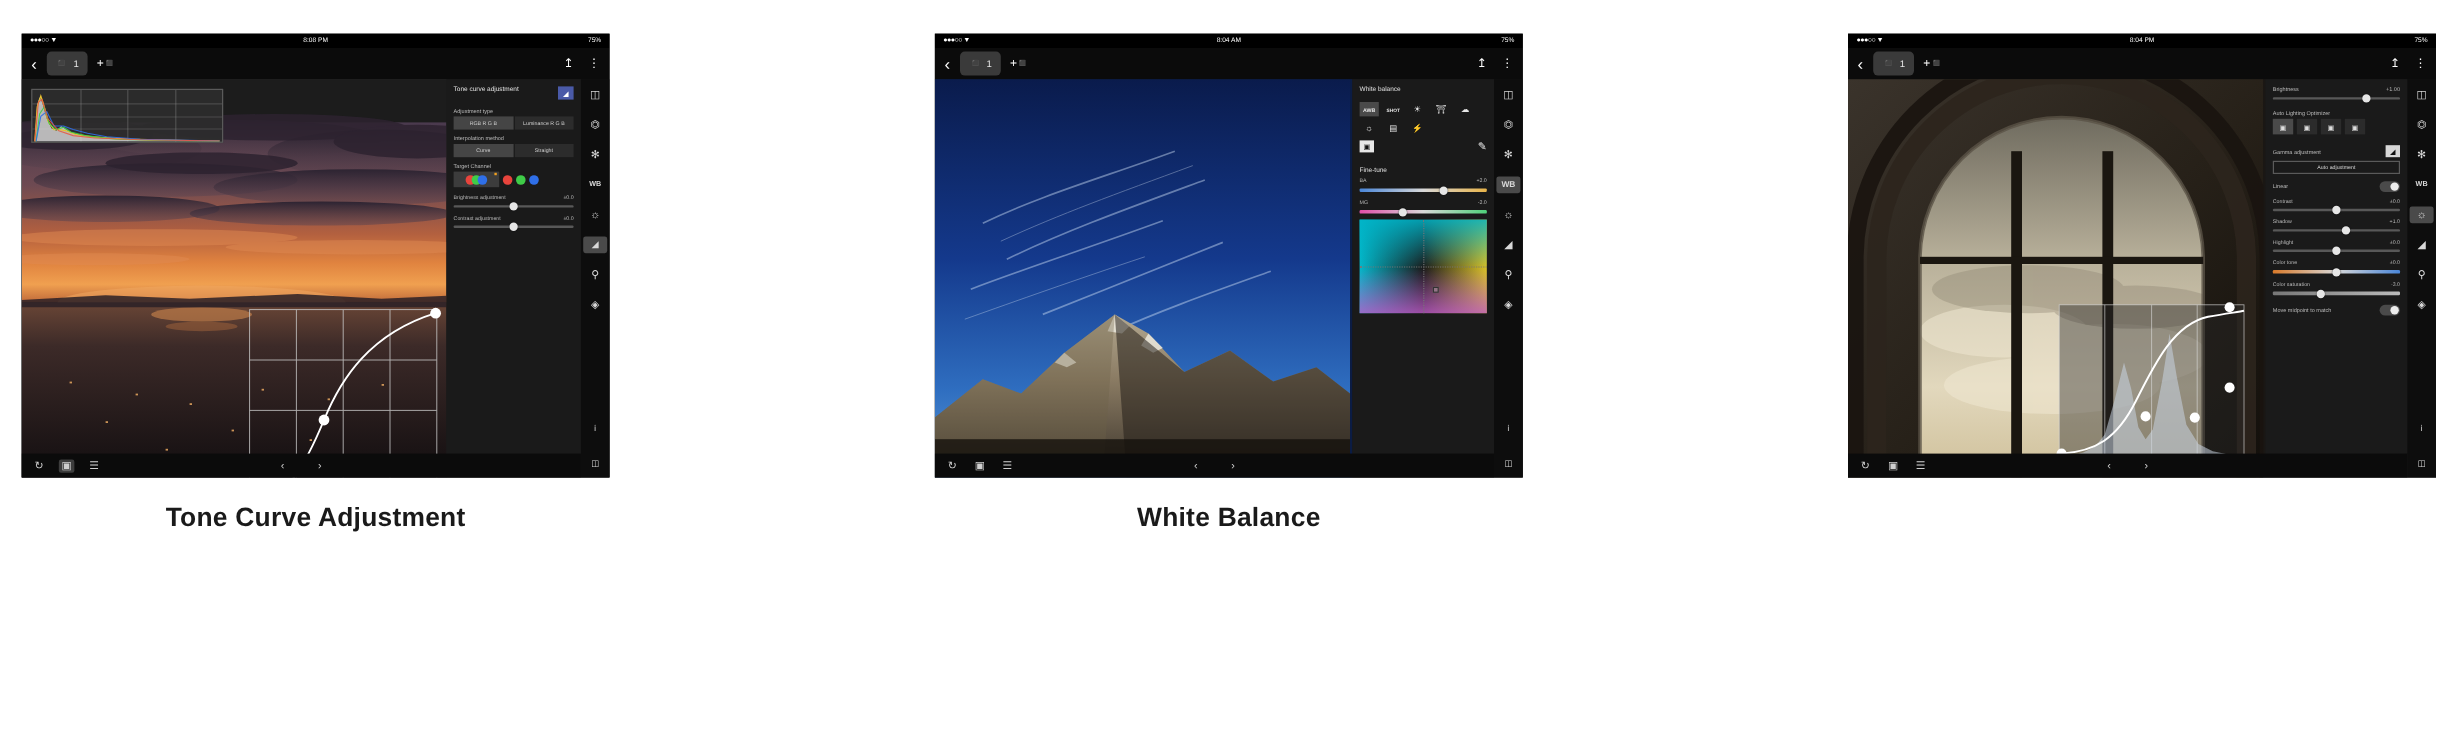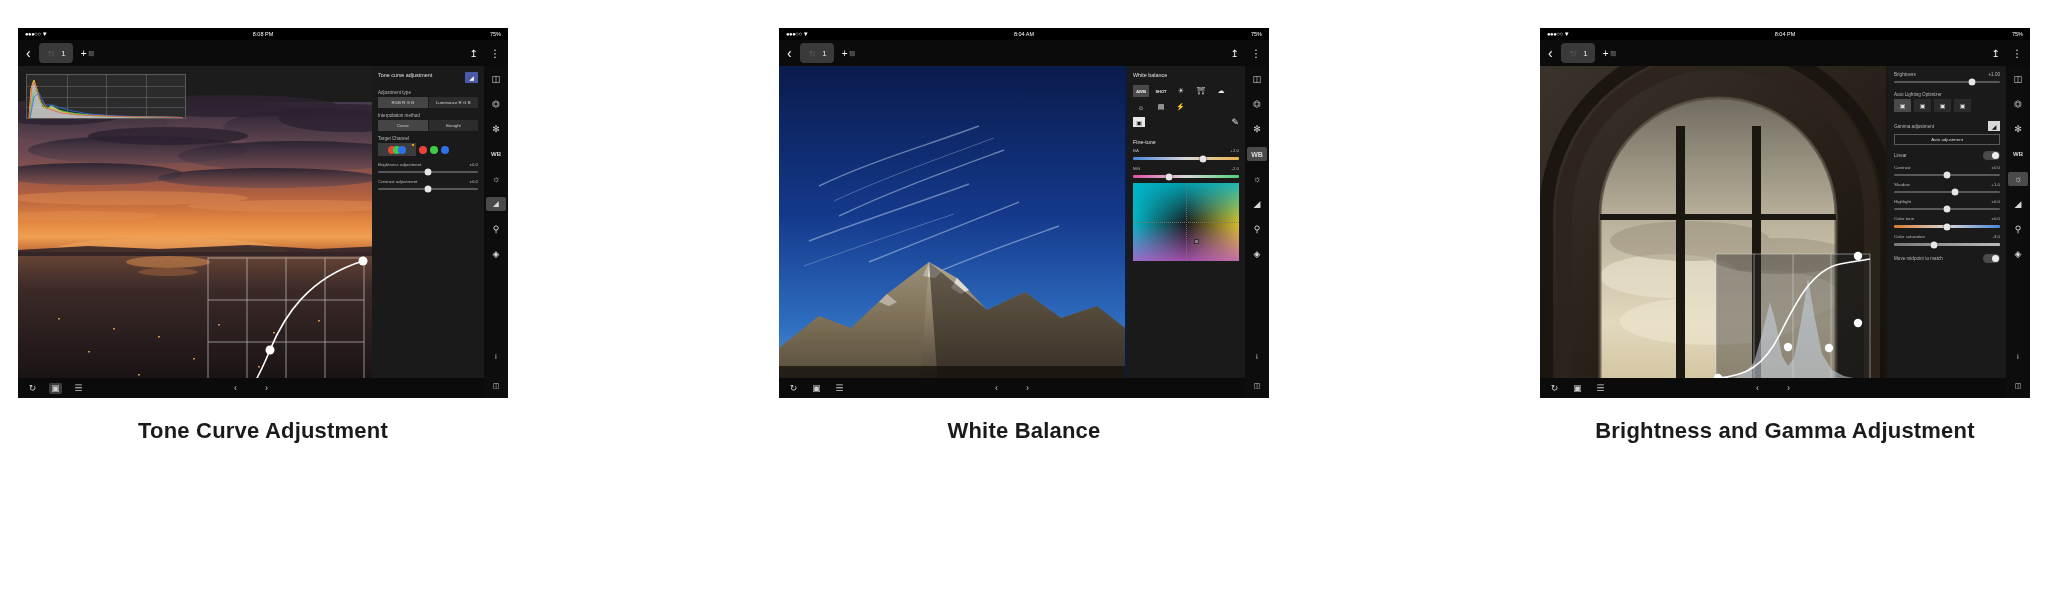--- a/index.html
+++ b/index.html
@@ -769,17 +769,16 @@
         <div class="bottombar">
           <span class="bb-icon">↻</span>
           <span class="bb-icon">▣</span>
           <span class="bb-icon">☰</span>
           <span class="bb-center">
             <span>‹</span>
             <span>›</span>
           </span>
         </div>
       </div>
-      <div class="caption">Brightness and Gamma Adjustment</div>
     </div>
 
   </div>
 </div>
 
 </body></html>

